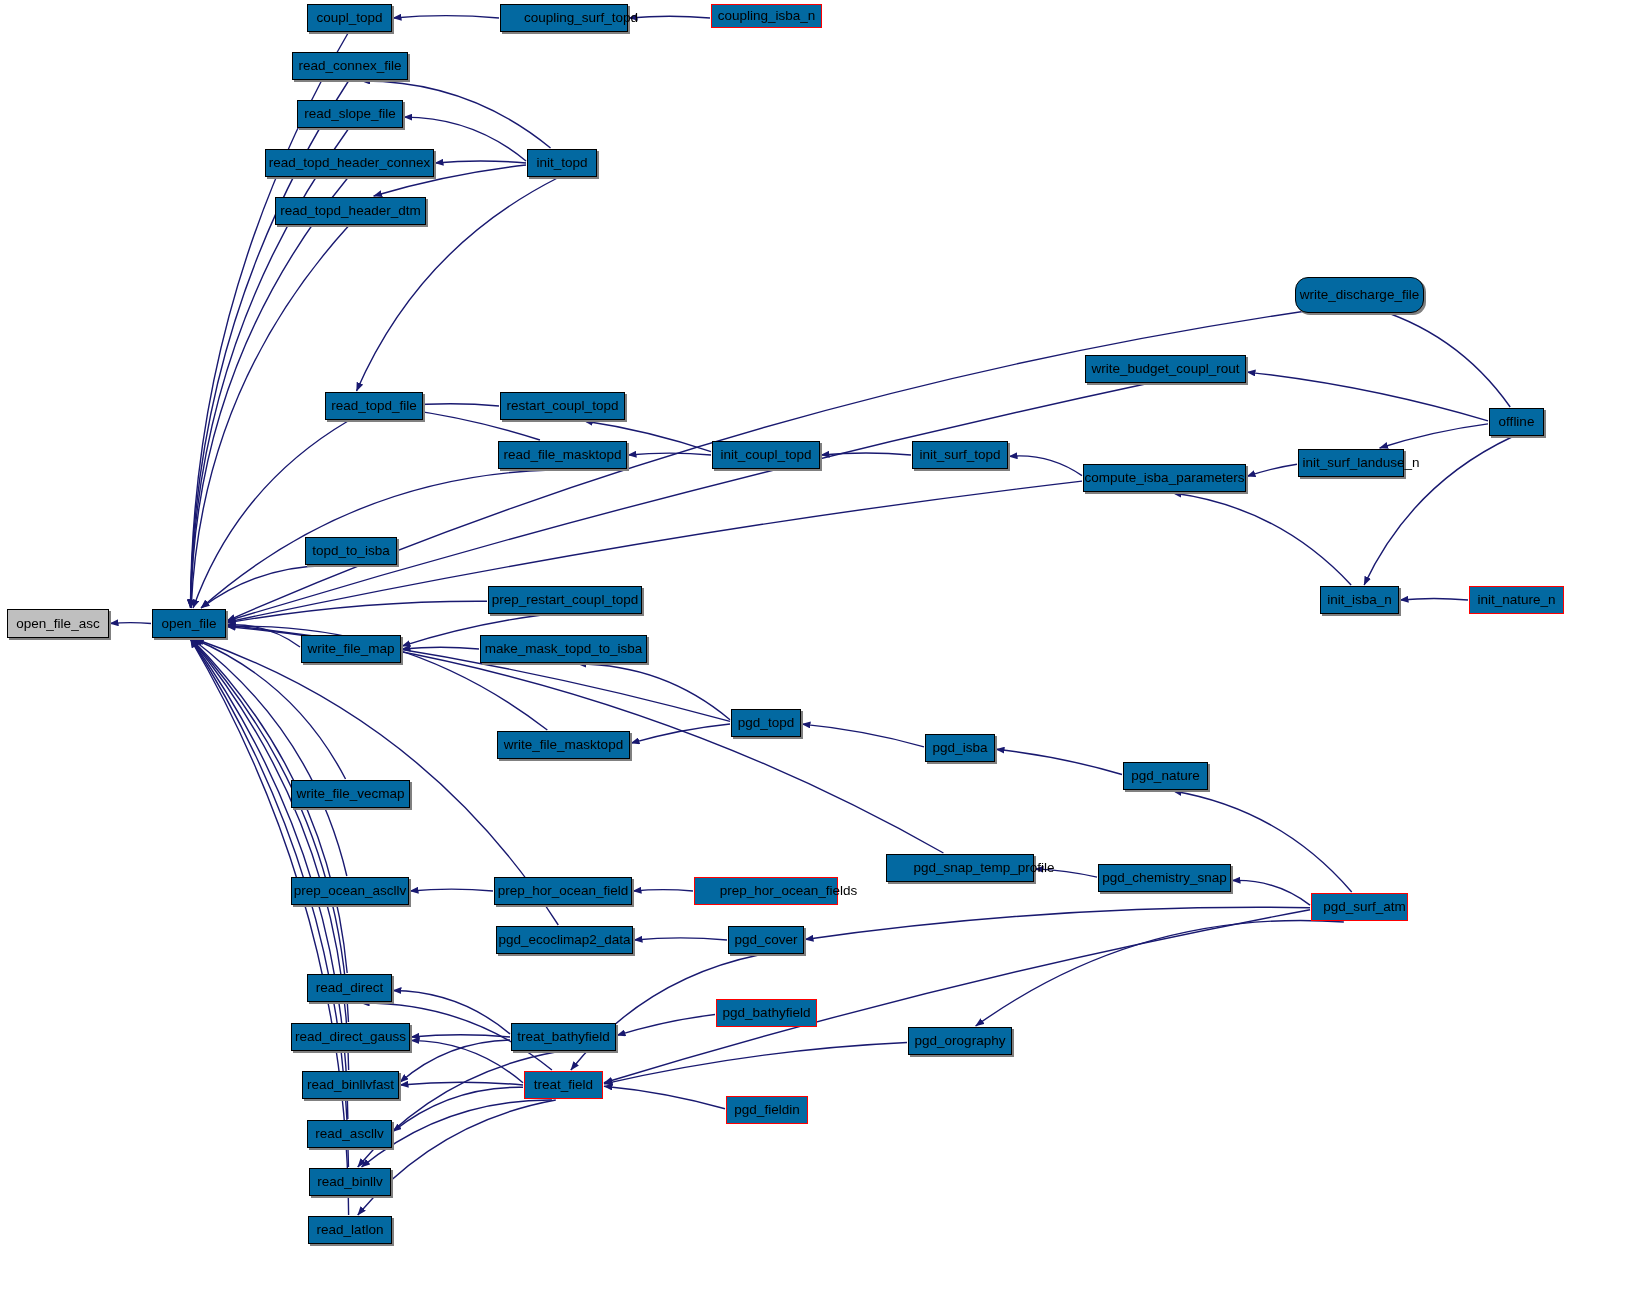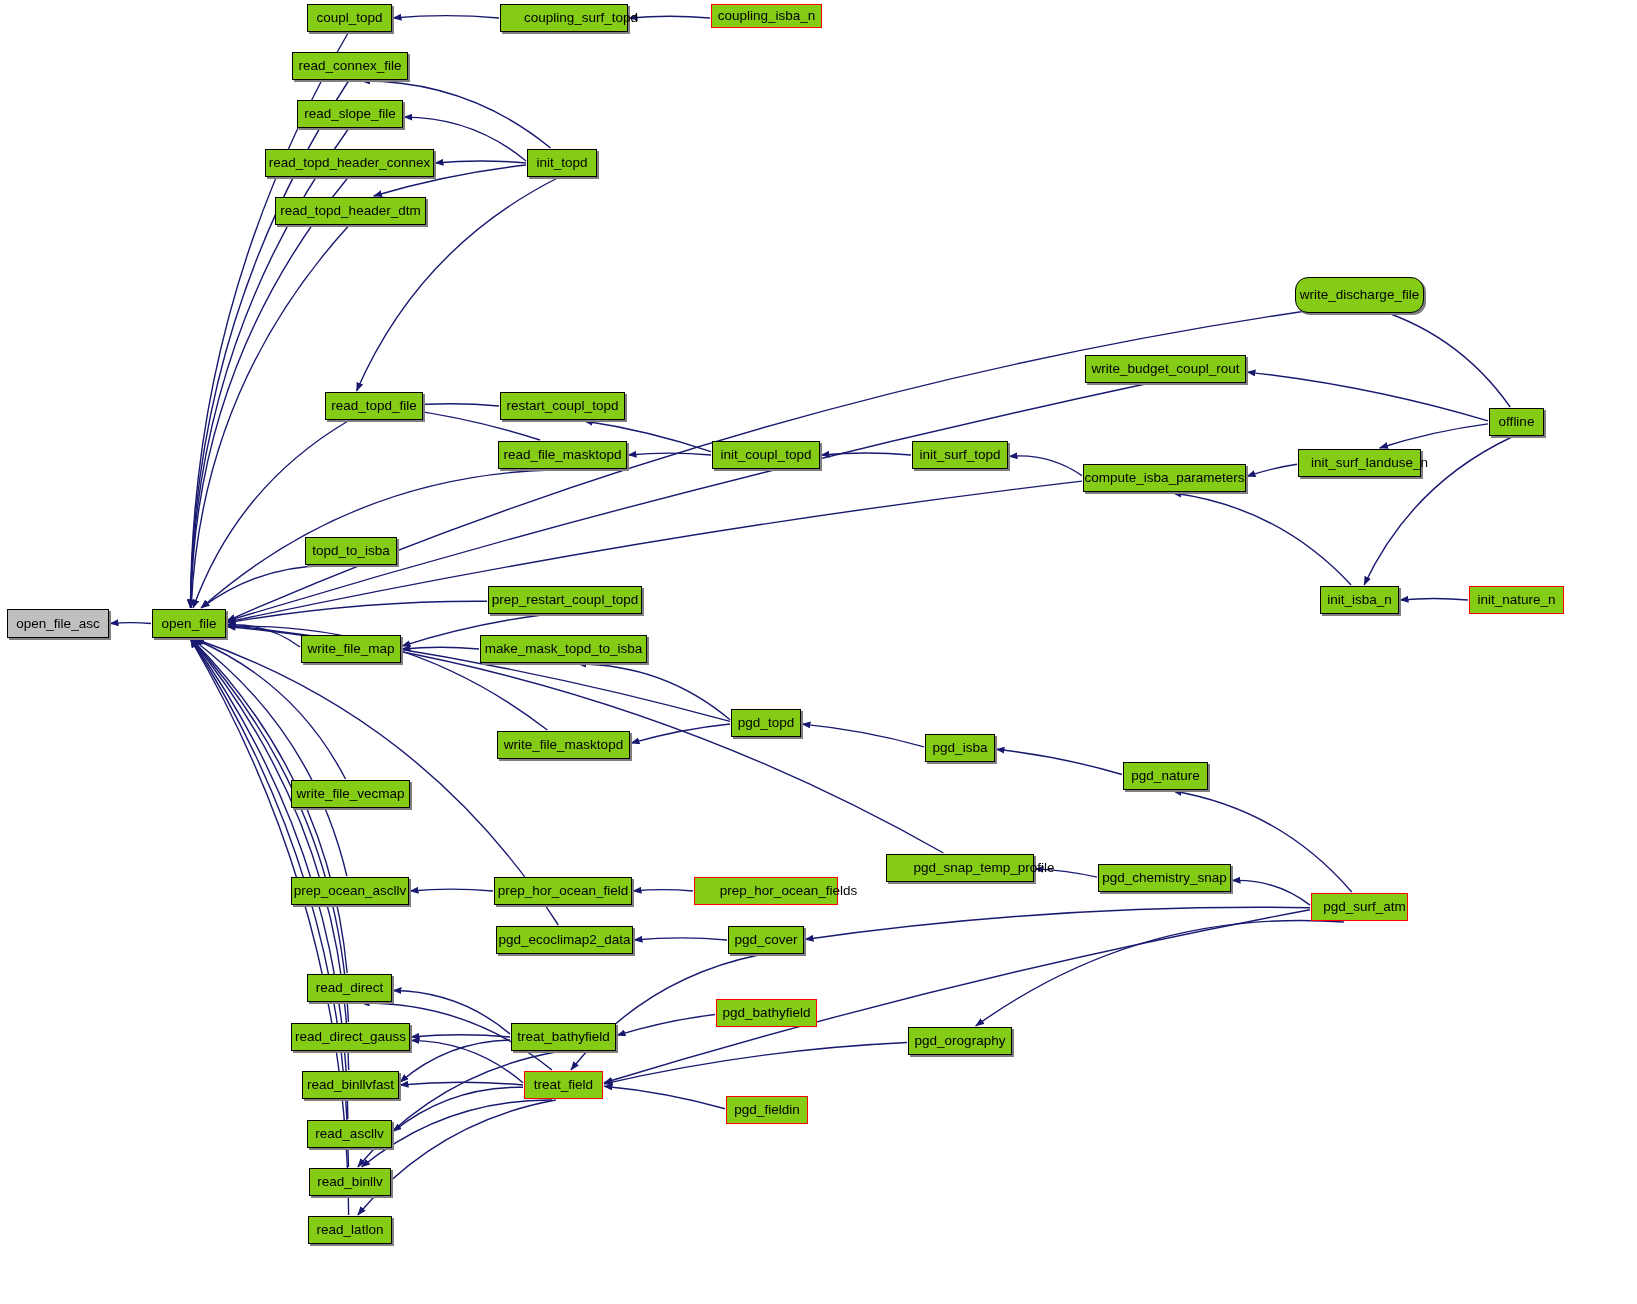--- a/index.html
+++ b/index.html
@@ -1,20 +1,20 @@
 <!DOCTYPE html>
 <html><head>
 <meta charset="utf-8">
 <style>
   html,body{margin:0;padding:0;background:#ffffff;}
   body{font-family:"Liberation Sans",sans-serif;}
   #graph-root{position:relative;width:1637px;height:1304px;background:#ffffff;overflow:hidden;}
   svg#edges{position:absolute;left:0;top:0;width:1637px;height:1304px;}
   .node{position:absolute;box-sizing:border-box;display:flex;align-items:center;justify-content:center;
-        background:#84cc16;border:1px solid #000000;font-size:13.5px;color:#000000;white-space:nowrap;
+        background:#0369a1;border:1px solid #000000;font-size:13.5px;color:#000000;white-space:nowrap;
         letter-spacing:0px;line-height:1;}
   .node .lbl{pointer-events:none;}
   .node.shadow{box-shadow:2px 2px 0 0 #808080;}
   .node.highlight{background:#bfbfbf;}
   .node.redborder{border:1.5px solid #ff0000;box-shadow:none;}
 </style>
 </head>
 <body>
 
 <div id="graph-root">
@@ -153,21 +153,21 @@
       </div>
       <div class="node shadow" style="left: 712px; top: 441px; width: 108px; height: 28px;">
         <span class="lbl">init_coupl_topd</span>
       </div>
       <div class="node shadow" style="left: 912px; top: 441px; width: 96px; height: 28px;">
         <span class="lbl">init_surf_topd</span>
       </div>
       <div class="node shadow" style="left: 1083px; top: 464px; width: 163px; height: 28px;">
         <span class="lbl">compute_isba_parameters</span>
       </div>
-      <div class="node shadow" style="left: 1298px; top: 449px; width: 123px; height: 28px; padding-left: 20px;">
+      <div class="node shadow" style="left: 1298px; top: 449px; width: 106px; height: 28px; padding-left: 20px;">
         <span class="lbl">init_surf_landuse_n</span>
       </div>
       <div class="node shadow" style="left: 1320px; top: 586px; width: 79px; height: 28px;">
         <span class="lbl">init_isba_n</span>
       </div>
       <div class="node redborder" style="left: 1469px; top: 586px; width: 95px; height: 28px;">
         <span class="lbl">init_nature_n</span>
       </div>
       <div class="node shadow" style="left: 305px; top: 537px; width: 92px; height: 28px;">
         <span class="lbl">topd_to_isba</span>

